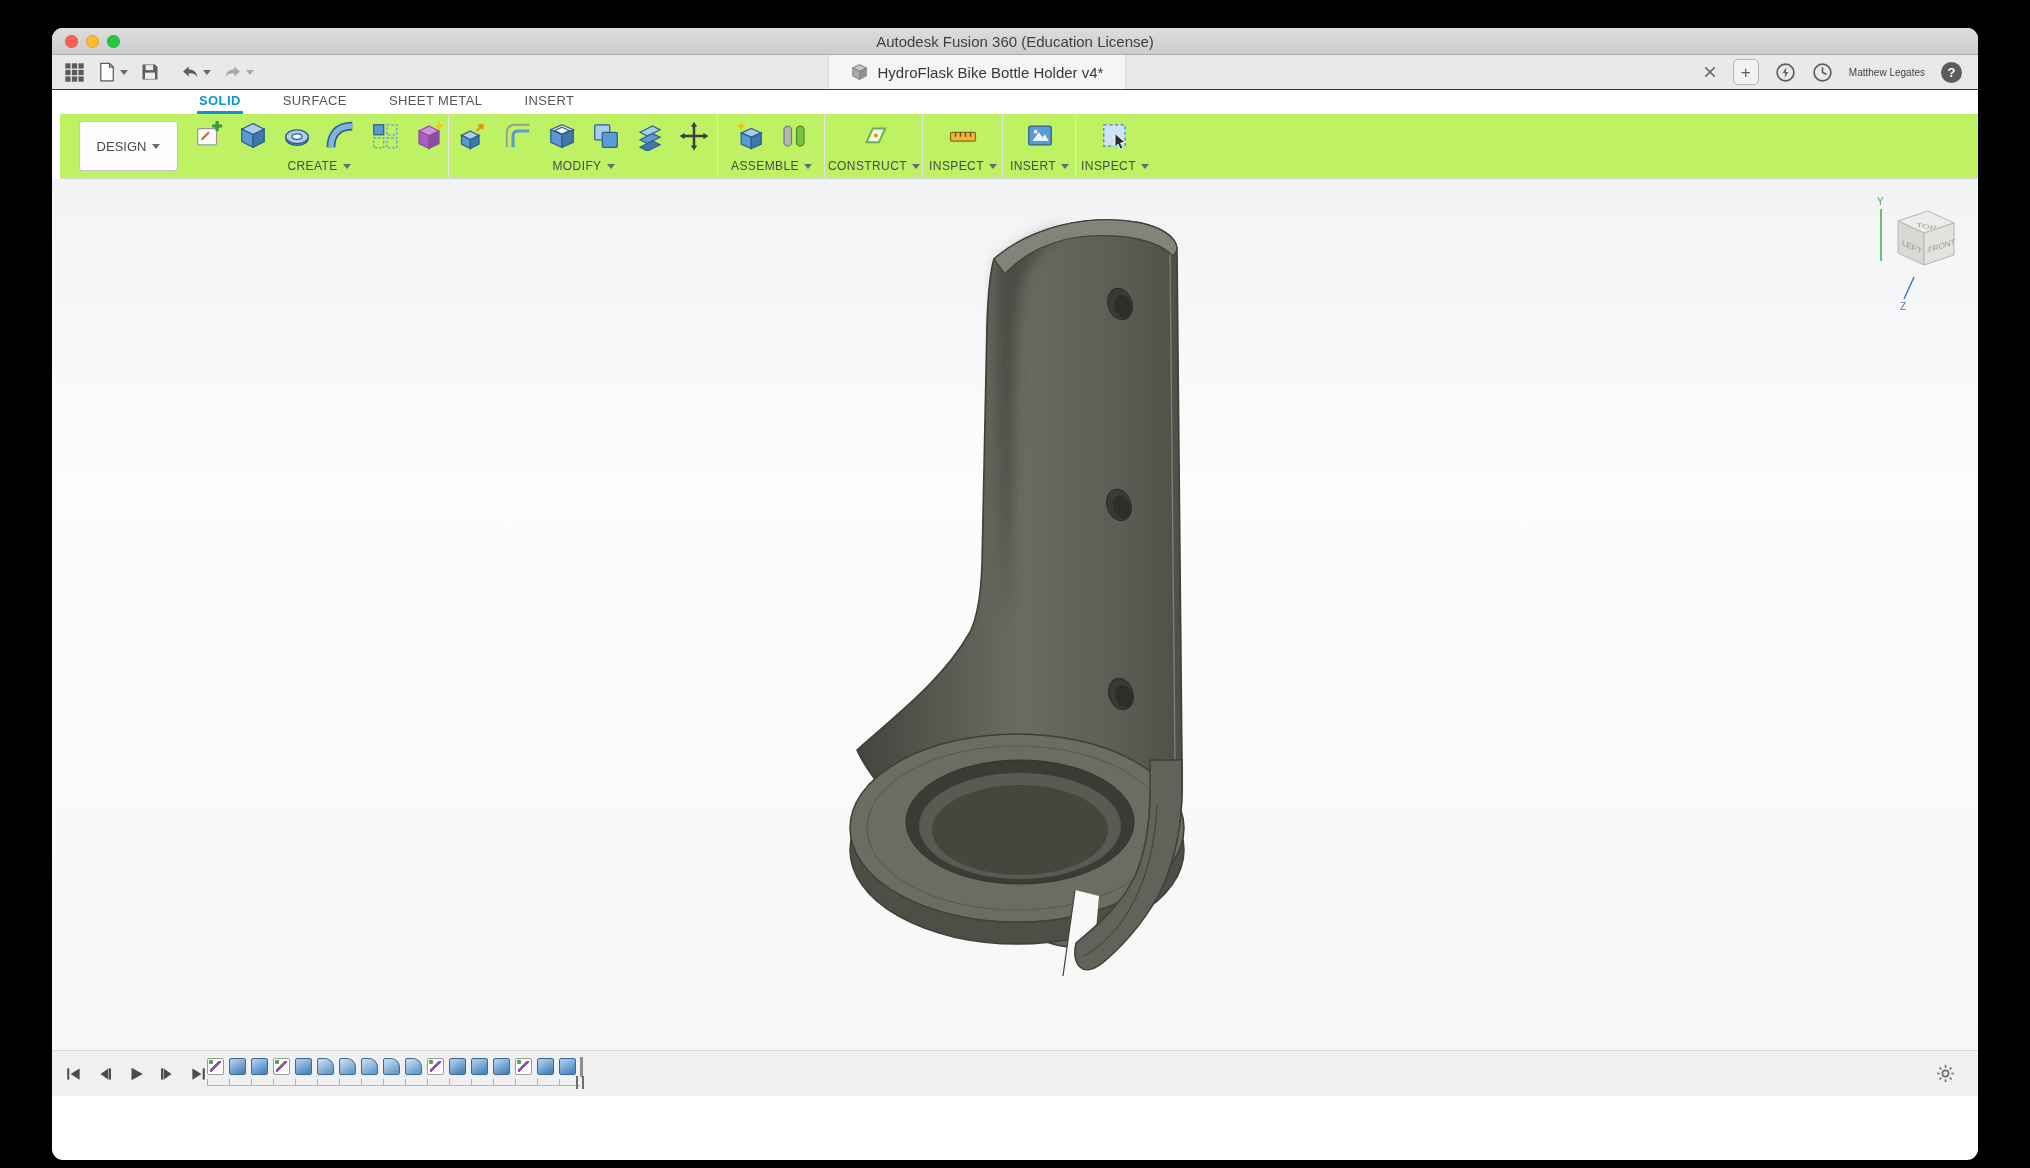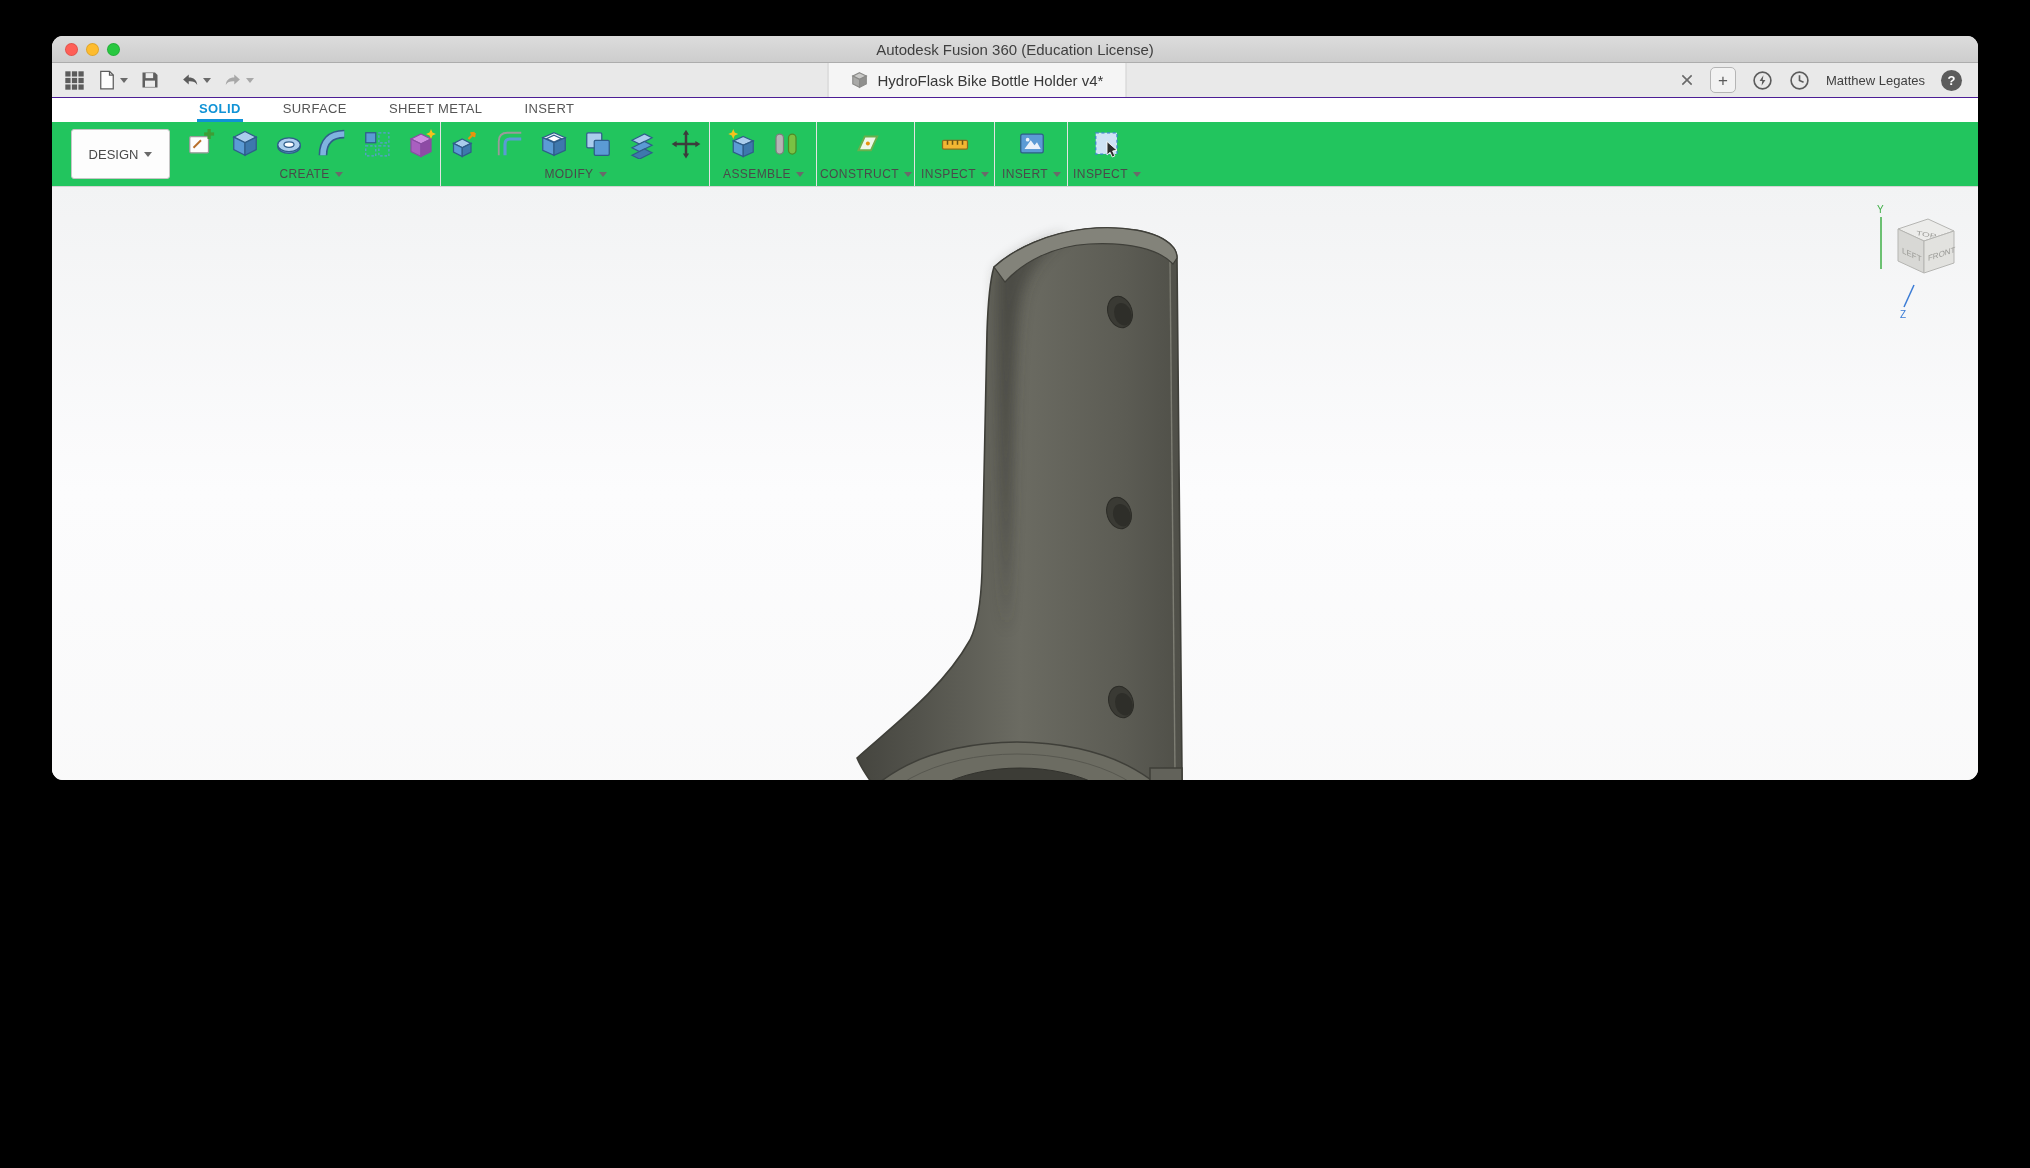--- a/index.html
+++ b/index.html
@@ -2,21 +2,21 @@
 <html><head>
 <meta charset="utf-8">
 <style>
   html,body{margin:0;padding:0;}
   body{
     width:2030px;height:1168px;position:relative;overflow:hidden;
     background:#000;font-family:"Liberation Sans", sans-serif;
     -webkit-font-smoothing:antialiased;
   }
   .window{
-    position:absolute;left:52px;top:36px;width:1926px;height:744px;
+    position:absolute;left:52px;top:28px;width:1926px;height:1132px;
     border-radius:11px;overflow:hidden;background:#fff;
   }
   
   .titlebar{
     height:26px;background:linear-gradient(#dcdcdc,#cdcdcd);
     border-bottom:1px solid #adadad;position:relative;
     display:flex;align-items:center;justify-content:center;
   }
   .traffic{position:absolute;left:13px;top:0;height:100%;display:flex;align-items:center;gap:8px;}
   .light{width:13px;height:13px;border-radius:50%;box-shadow:inset 0 0 0 1px rgba(0,0,0,.12);}
@@ -35,37 +35,37 @@
   .doc-tab{
     position:absolute;left:calc(50% - 38px);top:0;height:100%;transform:translateX(-50%);
     display:flex;align-items:center;gap:9px;padding:0 22px;
     background:#f5f5f5;border-left:1px solid #cdcdcd;border-right:1px solid #cdcdcd;
   }
   .doc-tab-title{font-size:15px;color:#383838;white-space:nowrap;}
   .plus-btn{
     width:24px;height:24px;border:1px solid #b5b5b5;border-radius:5px;background:#f2f2f2;
     display:flex;align-items:center;justify-content:center;font-size:17px;color:#5a5a5a;line-height:1;
   }
-  .user-name{font-size:13px;color:#3f3f3f;}
+  .user-name{font-size:10px;color:#3f3f3f;}
   .help-btn{
     width:21px;height:21px;border-radius:50%;background:#5c5c5c;color:#fff;
     display:flex;align-items:center;justify-content:center;font-size:13px;font-weight:bold;
   }
   
   .ribbontabs{
     height:24px;background:#fff;display:flex;align-items:stretch;
     padding-left:145px;gap:38px;
   }
   .rtab{
     display:flex;align-items:center;font-size:13px;color:#555;letter-spacing:.4px;
     border-bottom:3px solid transparent;padding:9px 2px;white-space:nowrap;
   }
   .rtab.active{color:#1093d6;font-weight:bold;border-bottom-color:#1093d6;}
   
-  .toolbar{height:64px;background:#22c55e;border-bottom:1px solid #d4d4d4;position:relative;}
+  .toolbar{height:64px;background:#bef264;border-bottom:1px solid #d4d4d4;position:relative;margin-left:8px;}
   .design-btn{
     position:absolute;left:19px;top:7px;width:97px;height:48px;
     border:1px solid #c6c6c6;border-radius:3px;background:#fdfdfd;
     display:flex;align-items:center;justify-content:center;gap:6px;
     font-size:13px;color:#4a4a4a;
   }
   .tb-group{position:absolute;top:0;height:100%;}
   .tb-group.sep{border-left:1px solid #e3e3e3;}
   .tb-icons{display:flex;justify-content:center;gap:10px;padding-top:5px;}
   .tbtn{width:34px;height:34px;display:flex;align-items:center;justify-content:center;}

